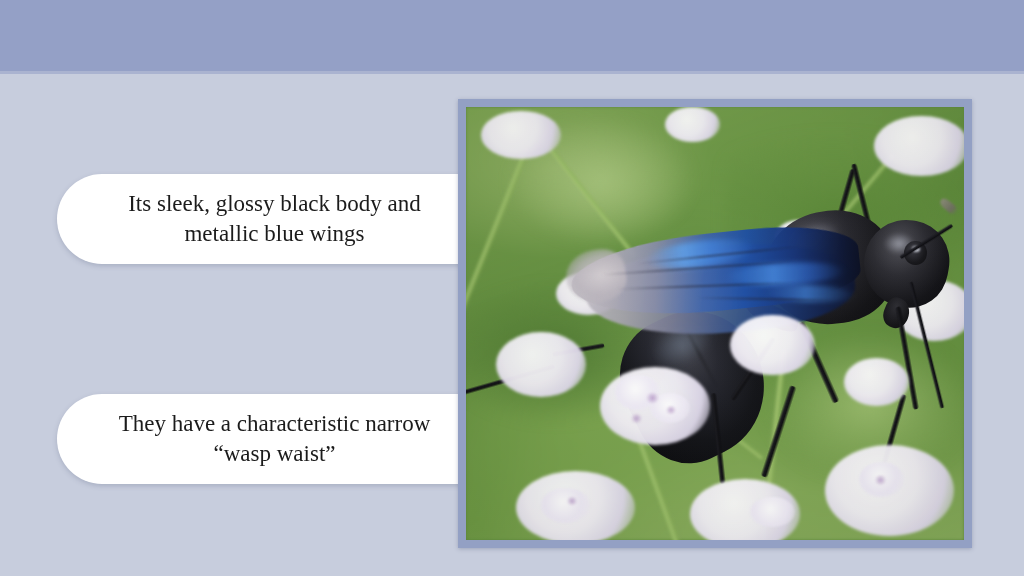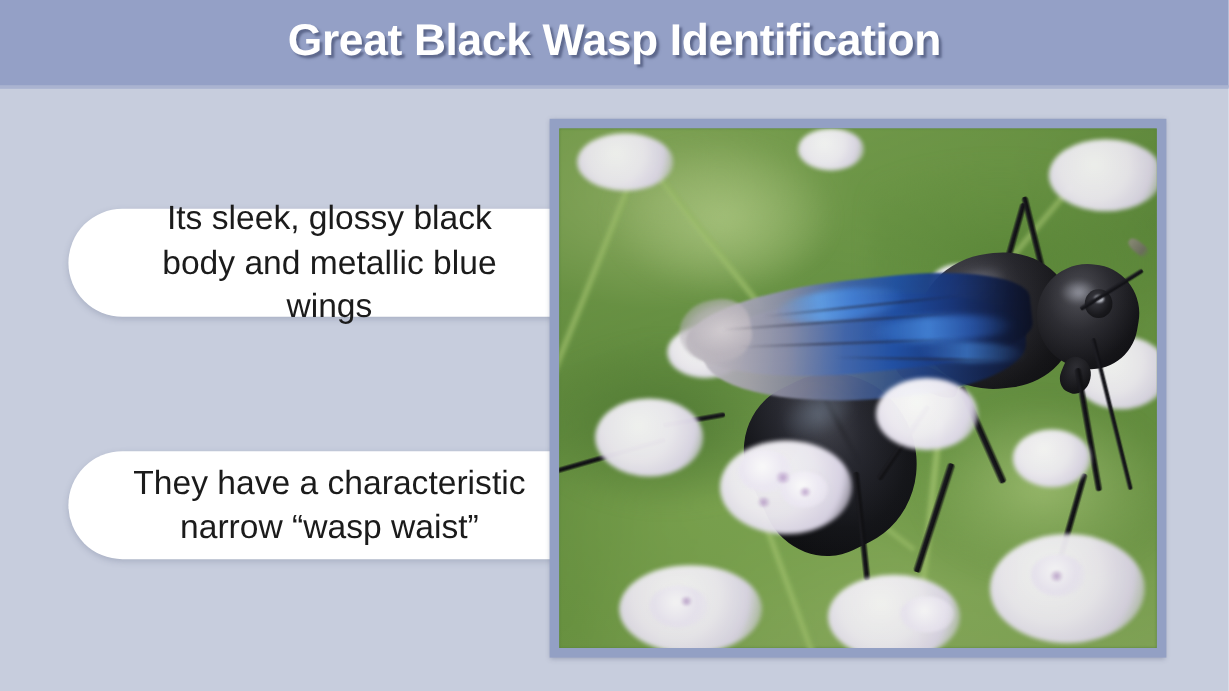--- a/index.html
+++ b/index.html
@@ -64,30 +64,30 @@
     border-top-right-radius: 0;
     border-bottom-right-radius: 0;
     box-shadow: 0 2px 5px rgba(90,100,130,0.28);
     display: flex;
     align-items: center;
     justify-content: center;
     box-sizing: border-box;
     padding: 0 18px 0 48px;
   }
   .pill-text {
-    font-family: Liberation Sans, sans-serif;
-    font-size: 28px;
+    font-family: Liberation Serif, serif;
+    font-size: 23px;
     line-height: 1.30;
     color: #1b1b1b;
     text-align: center;
     width: 100%;
   }
   #pill-1 { top: 174px; }
   #pill-2 { top: 284px; }
-  #pill-3 { top: 376px; }
+  #pill-3 { top: 394px; }
 
   
   #picture-frame {
     position: absolute;
     left: 458px;
     top: 99px;
     width: 514px;
     height: 449px;
     background: #93a0c4;
     padding: 8px;
@@ -389,21 +389,20 @@
     pointer-events: none;
   }
 </style>
 </head>
 <body>
 
 <div id="slide">
 
   <div id="header-band"></div>
   <div id="header-band-edge"></div>
-  <div id="page-title">Great Black Wasp Identification</div>
 
   <div class="pill" id="pill-1">
     <div class="pill-text">Its sleek, glossy black body and metallic blue wings</div>
   </div>
   <div class="pill" id="pill-3">
     <div class="pill-text">They have a characteristic narrow “wasp waist”</div>
   </div>
 
   <div id="picture-frame">
     <div id="picture">

